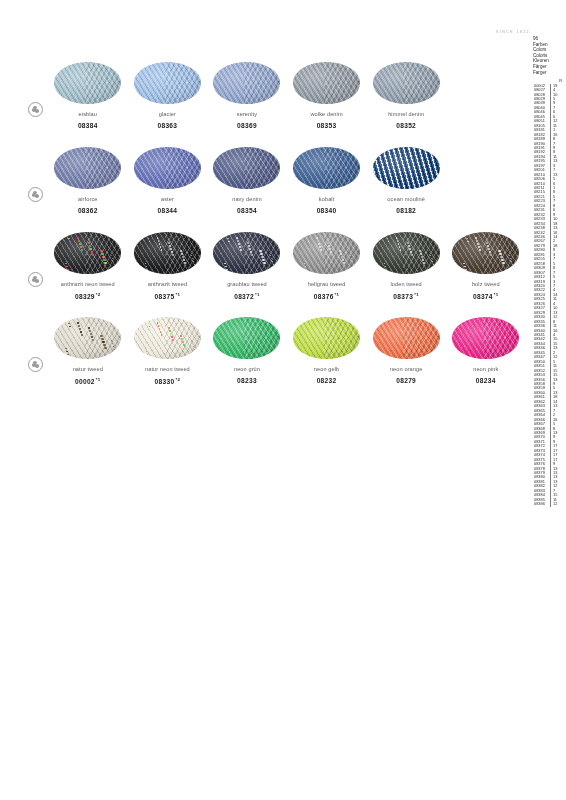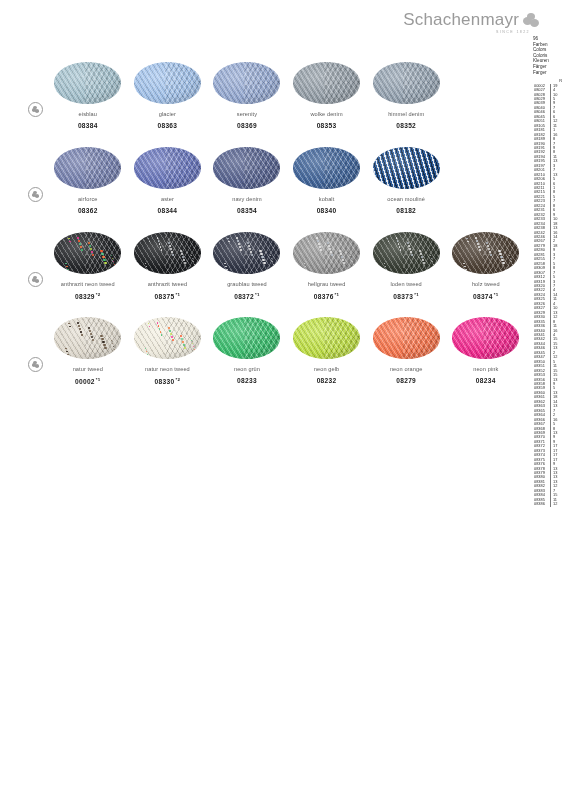--- a/index.html
+++ b/index.html
@@ -100,28 +100,20 @@
   .cnum{
     margin-top:4px;font-size:6.6px;font-weight:bold;color:#1a1a1a;
     letter-spacing:0.3px;text-align:center;white-space:nowrap;
   }
   .cnum sup{font-size:4.4px;font-weight:bold;vertical-align:super;margin-left:1px;}
 </style>
 </head>
 <body>
 
 <div id="header">
-  <div id="brand">
-    <span id="brand-name">Schachenmayr</span>
-    <span class="ball-logo">
-        <i></i>
-        <i></i>
-        <i></i>
-      </span>
-  </div>
   <div id="brand-since">SINCE 1822</div>
 </div>
 
 <div id="artlist">
   <div class="lang">
     <b>96</b>
     <b>Farben</b>
     <b>Colors</b>
     <b>Coloris</b>
     <b>Kleuren</b>

